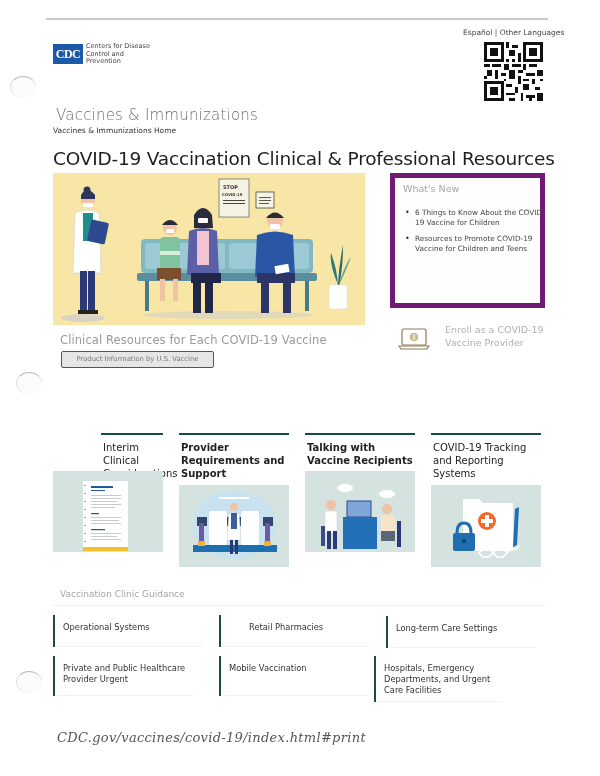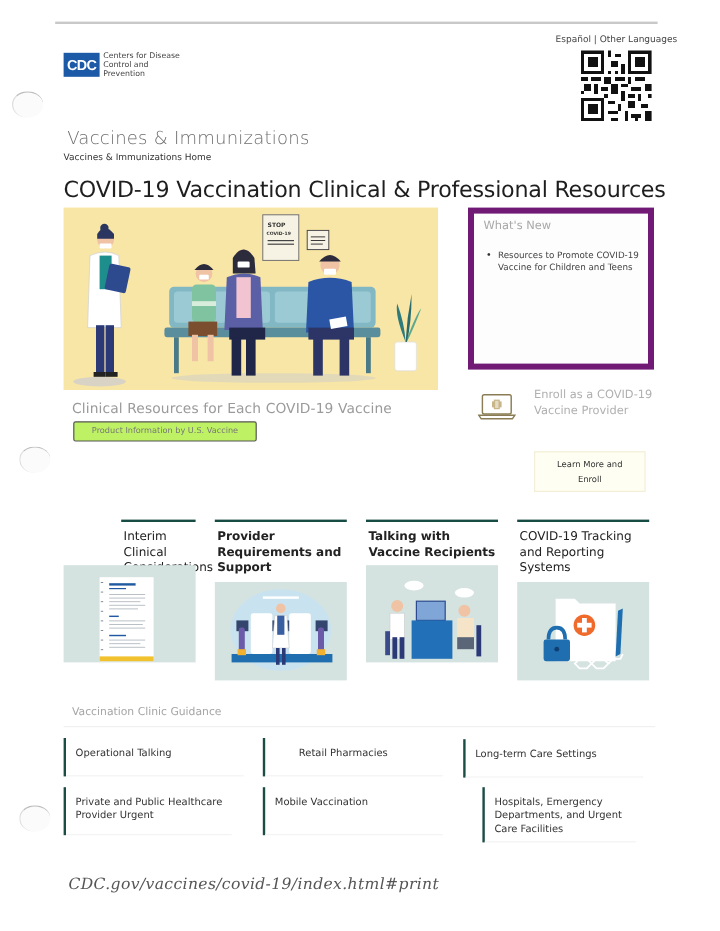--- a/index.html
+++ b/index.html
@@ -5,42 +5,42 @@
   * { box-sizing: border-box; margin: 0; padding: 0; }
   html, body { width: 600px; height: 776px; background: #ffffff; overflow: hidden; }
   body { position: relative; font-family: "DejaVu Sans", "Liberation Sans", sans-serif; color: #222; }
 
   .punch-hole { position: absolute; width: 26px; height: 22px; border-radius: 50%;
     border-top: 1px solid #bbb; border-left: 1px solid #ddd; background: #fbfbfb; }
 
   .top-rule { position: absolute; left: 46px; top: 18px; width: 502px; height: 2px; background: #c8c8c8; }
 
   .cdc-logo { position: absolute; left: 53px; top: 43px; display: flex; align-items: center; gap: 3px; }
-  .cdc-mark { width: 30px; height: 20px; background: #1c5aa8; color: #fff; font-family: Liberation Sans, sans-serif;
+  .cdc-mark { width: 30px; height: 20px; background: #1c5aa8; color: #fff; font-family: Liberation Serif, serif;
     font-weight: bold; font-size: 12px; line-height: 20px; text-align: center; letter-spacing: -0.5px; }
   .cdc-name { font-size: 6.5px; line-height: 7.5px; color: #444; width: 70px; }
 
   .lang-links { position: absolute; left: 447px; top: 28px; font-size: 7.5px; color: #444; margin-left: 16px; }
   .qr { position: absolute; left: 484px; top: 42px; width: 59px; height: 59px; }
 
   .section-title { position: absolute; left: 56px; top: 106px; font-size: 15px; color: #6e6e6e; font-weight: 300; letter-spacing: 0.2px; }
   .breadcrumb { position: absolute; left: 53px; top: 126px; font-size: 7.5px; color: #333; }
   .page-title { position: absolute; left: 53px; top: 148px; font-size: 18.5px; color: #1e1e1e; letter-spacing: -0.2px; }
 
   .hero { position: absolute; left: 53px; top: 173px; width: 312px; height: 152px; background: #f8e6a6; overflow: hidden; }
 
   .whats-new { position: absolute; left: 390px; top: 173px; width: 155px; height: 135px; background: #fdfdfd; border: 5px solid #701a75; }
   .whats-new h3 { position: absolute; left: 8px; top: 5px; font-size: 9.5px; font-weight: normal; color: #a8a8a8; }
   .whats-new ul { position: absolute; left: 10px; top: 30px; width: 140px; list-style: none; }
   .whats-new li { position: relative; padding-left: 10px; font-size: 7.3px; line-height: 10px; color: #444; margin-bottom: 6px; }
   .whats-new li::before { content: "•"; position: absolute; left: 0; top: 0; color: #333; font-size: 8px; }
 
   .clinical-heading { position: absolute; left: 60px; top: 333px; font-size: 11.5px; color: #9a9a9a; letter-spacing: 0.1px; }
   .product-btn { position: absolute; left: 61px; top: 351px; width: 153px; height: 17px; border: 1px solid #555;
-    border-radius: 2px; font-size: 6.8px; color: #777; text-align: center; line-height: 15px; background: #bef264; }
+    border-radius: 2px; font-size: 6.8px; color: #777; text-align: center; line-height: 15px; background: #e5e5e5; }
 
   .enroll { position: absolute; left: 390px; top: 318px; width: 155px; height: 100px; }
   .enroll-icon { position: absolute; left: 8px; top: 10px; width: 32px; height: 22px; }
   .enroll-title { position: absolute; left: 55px; top: 6px; font-size: 9.5px; line-height: 12.5px; color: #b0b0b0; width: 100px; }
   .enroll-btn { position: absolute; left: 55px; top: 58px; width: 93px; height: 34px; background: #fffef2;
     border: 1px solid #f2eed8; font-size: 7px; line-height: 13px; color: #333; text-align: center; padding-top: 4px; }
 
   .card { position: absolute; top: 433px; width: 110px; background: #fff; }
   .card-bar { height: 2px; background: #174c44; }
   .card-title { font-size: 10px; line-height: 13px; color: #222; padding: 6px 2px 0 2px; height: auto; }
@@ -196,40 +196,37 @@
     <rect x="276" y="112" width="18" height="24" rx="2" fill="#ffffff" stroke="#ddd" stroke-width="0.6"></rect>
     <path d="M285 112 Q276 90 278 80 Q284 96 285 112" fill="#2f7a7a"></path>
     <path d="M285 112 Q294 88 298 84 Q292 100 286 112" fill="#5ca88e"></path>
     <path d="M285 112 Q286 92 290 72 Q290 96 286 112" fill="#2a6a6a"></path>
   </svg>
 </div>
 
 <div class="whats-new">
   <h3>What's New</h3>
   <ul>
+    <li>6 Things to Know About the COVID-19 Vaccine for Children</li>
     <li>Resources to Promote COVID-19 Vaccine for Children and Teens</li>
   </ul>
 </div>
 
 <div class="clinical-heading">Clinical Resources for Each COVID-19 Vaccine</div>
 <div class="product-btn">Product Information by U.S. Vaccine</div>
 
 <div class="enroll">
   <svg class="enroll-icon" viewBox="0 0 32 22">
     <rect x="4" y="1" width="24" height="16" rx="1.5" fill="#fff" stroke="#8a7d55" stroke-width="1.2"></rect>
     <rect x="13.5" y="5" width="5" height="8" fill="#c8b68a"></rect>
     <rect x="12" y="6.5" width="8" height="5" fill="#c8b68a"></rect>
     <rect x="14.6" y="6" width="2.8" height="6" fill="#fff" opacity="0.5"></rect>
     <path d="M1 18 L31 18 L29 21 L3 21 Z" fill="#fff" stroke="#8a7d55" stroke-width="1.2"></path>
   </svg>
   <div class="enroll-title">Enroll as a COVID-19 Vaccine Provider</div>
-  <div class="enroll-btn">
-    <div>Learn More and</div>
-    <div>Enroll</div>
-  </div>
 </div>
 
 <div class="card" style="left:53px; height:120px;padding-left:48px;">
   <div class="card-bar"></div>
   <div class="card-title">Interim Clinical Considerations</div>
   <div class="card-img" style="top:38px; height:81px;">
     <svg width="110" height="81" viewBox="0 0 110 81">
       <rect x="30" y="10" width="45" height="70" fill="#ffffff"></rect>
       <rect x="30" y="76" width="45" height="4" fill="#f2c12e"></rect>
       <rect x="38" y="15" width="22" height="2" fill="#1f5aa0"></rect>
@@ -329,20 +326,20 @@
         <path d="M62 68 L66 64 L72 64 L76 68 L72 72 L66 72 Z"></path>
         <path d="M76 68 L80 64 L86 64 L88 60"></path>
       </g>
     </svg>
   </div>
 </div>
 
 <div class="guidance-heading">Vaccination Clinic Guidance</div>
 <div class="guidance-rule"></div>
 
-<div class="g-item" style="left:53px; top:615px; height:32px;">Operational Talking</div>
+<div class="g-item" style="left:53px; top:615px; height:32px;">Operational Systems</div>
 <div class="g-item" style="left:219px; top:615px; height:32px;padding-left:28px;">Retail Pharmacies</div>
 <div class="g-item" style="left:386px; top:616px; height:32px;">Long-term Care Settings</div>
 <div class="g-item" style="left:53px; top:656px; height:40px; width:140px;">Private and Public Healthcare Provider Urgent</div>
 <div class="g-item" style="left:219px; top:656px; height:40px;">Mobile Vaccination</div>
-<div class="g-item" style="left:402px; top:656px; height:46px; width:128px;">Hospitals, Emergency Departments, and Urgent Care Facilities</div>
+<div class="g-item" style="left:374px; top:656px; height:46px; width:128px;">Hospitals, Emergency Departments, and Urgent Care Facilities</div>
 
 <div class="handwriting">CDC.gov/vaccines/covid-19/index.html#print</div>
 
 </body></html>

